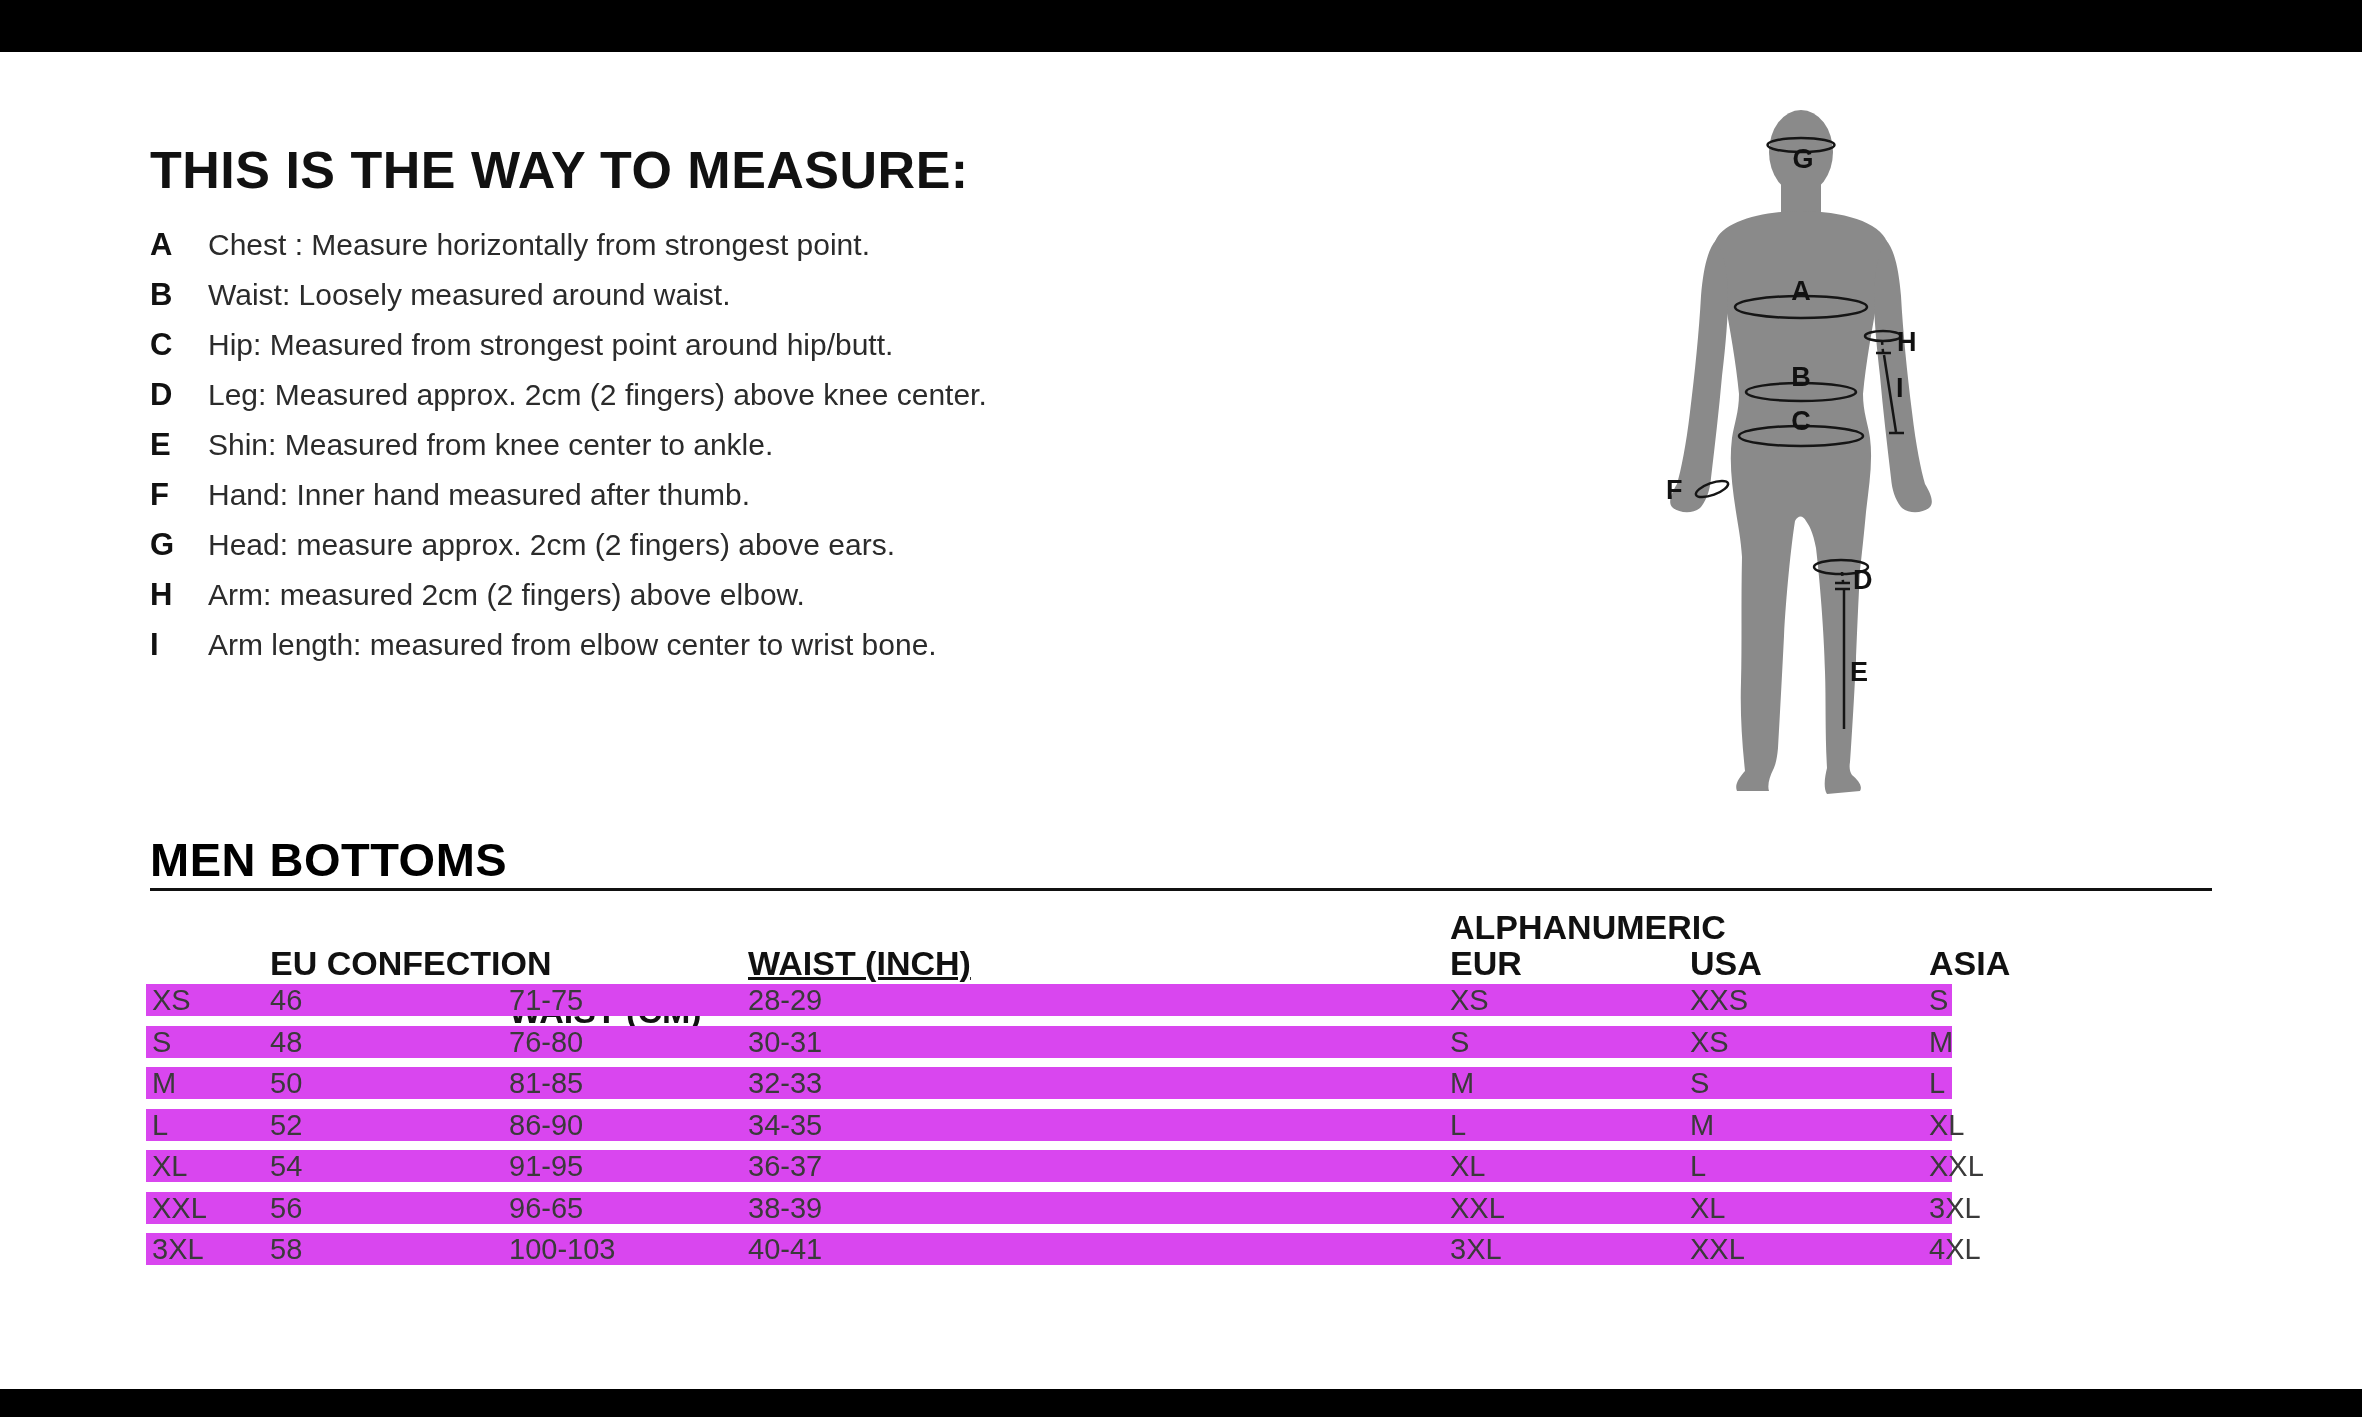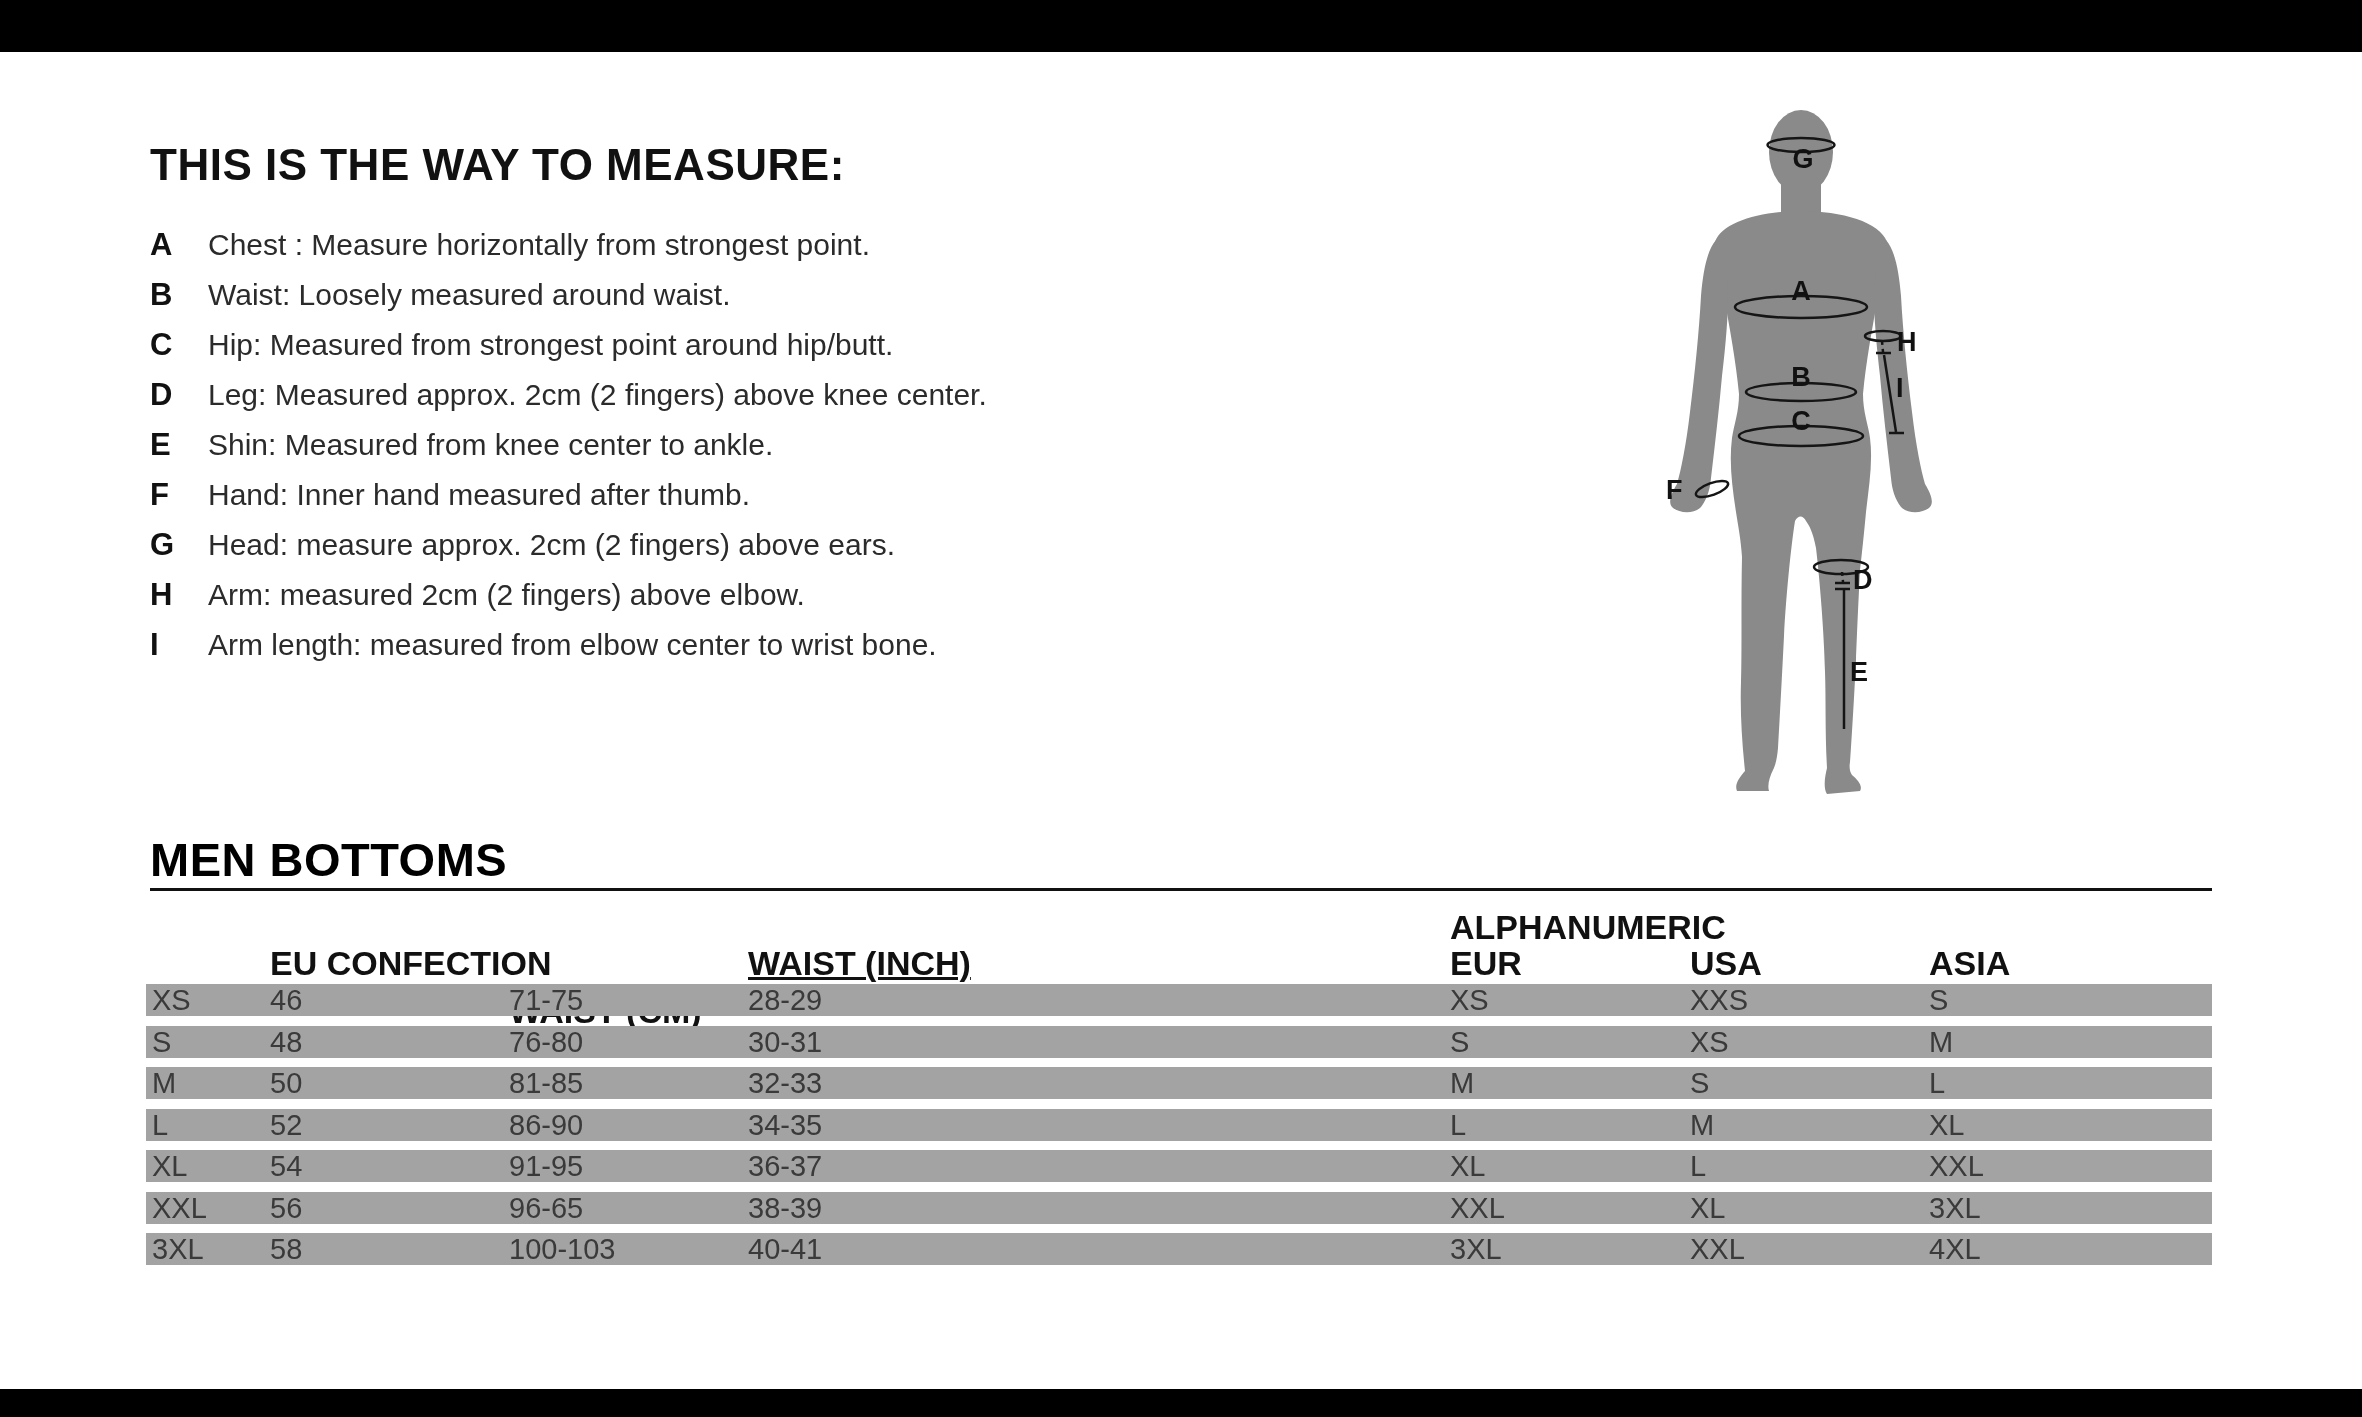--- a/index.html
+++ b/index.html
@@ -11,21 +11,21 @@
     font-family:"Liberation Sans", sans-serif;
     color:#1a1a1a;
   }
   .bar{position:absolute;left:0;width:2362px;background:#000;}
   #top-bar{top:0;height:52px;}
   #bottom-bar{bottom:0;height:28px;}
 
   
   #measure-title{
     position:absolute;left:150px;top:140px;
-    font-size:44px;font-weight:700;letter-spacing:.5px;color:#111;
+    font-size:52px;font-weight:700;letter-spacing:.5px;color:#111;
     white-space:nowrap;
   }
   #measure-list{position:absolute;left:150px;top:220px;}
   .m-item{display:flex;height:50px;align-items:center;}
   .m-letter{width:58px;font-size:31px;font-weight:700;color:#111;flex:0 0 58px;}
   .m-text{font-size:30px;font-weight:400;color:#2b2b2b;white-space:nowrap;}
 
   
   #figure-svg{position:absolute;left:1620px;top:100px;}
   .fig-label{font-family:"Liberation Sans",sans-serif;font-size:27px;font-weight:700;fill:#111;}
@@ -41,22 +41,22 @@
   }
   #h-group{left:1450px;top:908px;}
   #h-eu{left:270px;top:944px;}
   #h-cm{left:509px;top:944px;margin-top:48px;}
   #h-inch{left:748px;top:944px;text-decoration:underline;}
   #h-eur{left:1450px;top:944px;}
   #h-usa{left:1690px;top:944px;}
   #h-asia{left:1929px;top:944px;}
 
   .trow{
-    position:absolute;left:146px;width:2066px;height:32px;
-    background:#a3a3a3;
+    position:absolute;left:146px;width:1806px;height:32px;
+    background:#d946ef;
   }
   .trow span{
     position:absolute;top:0;line-height:32px;
     font-size:29px;font-weight:400;color:#3a3a3a;white-space:nowrap;
   }
   .c-size{left:6px;}
   .c-eu{left:124px;}
   .c-cm{left:363px;}
   .c-inch{left:602px;}
   .c-eur{left:1304px;}

